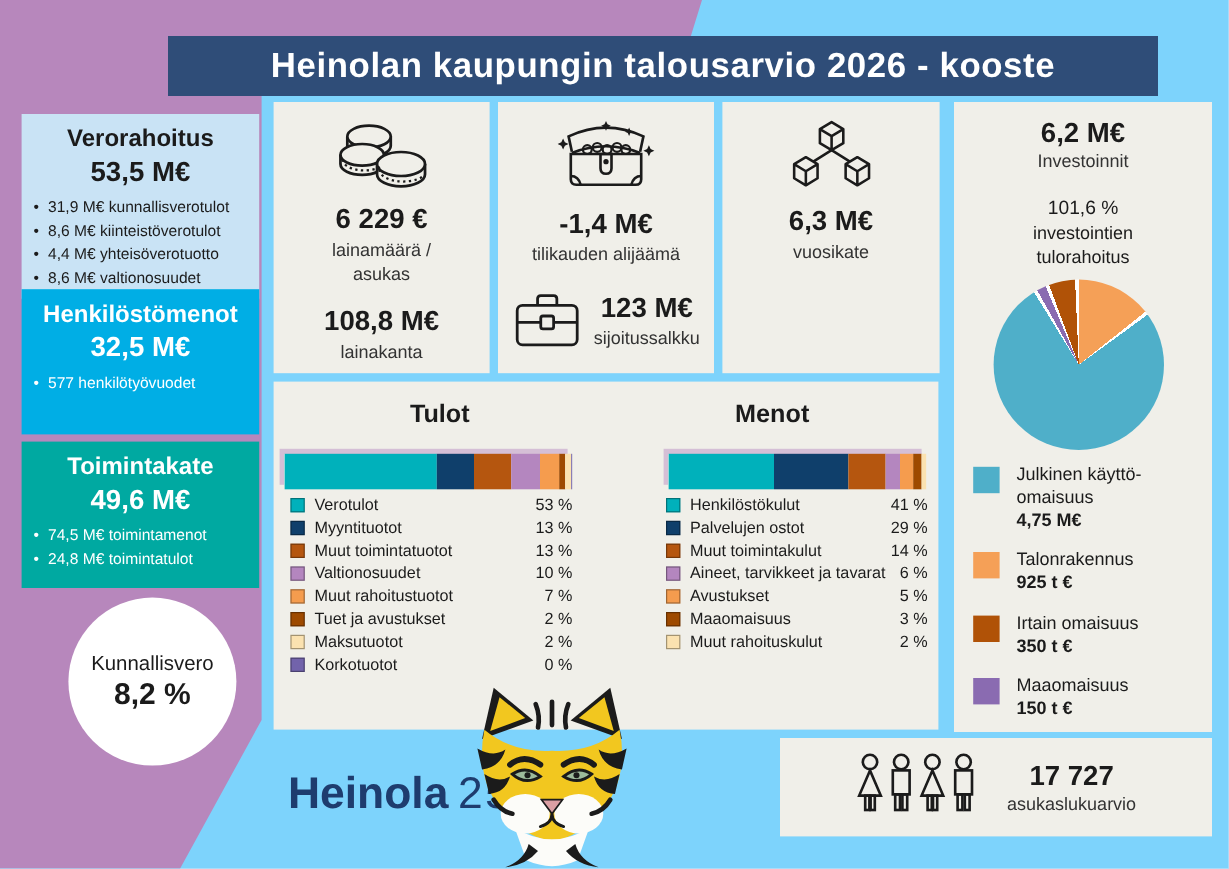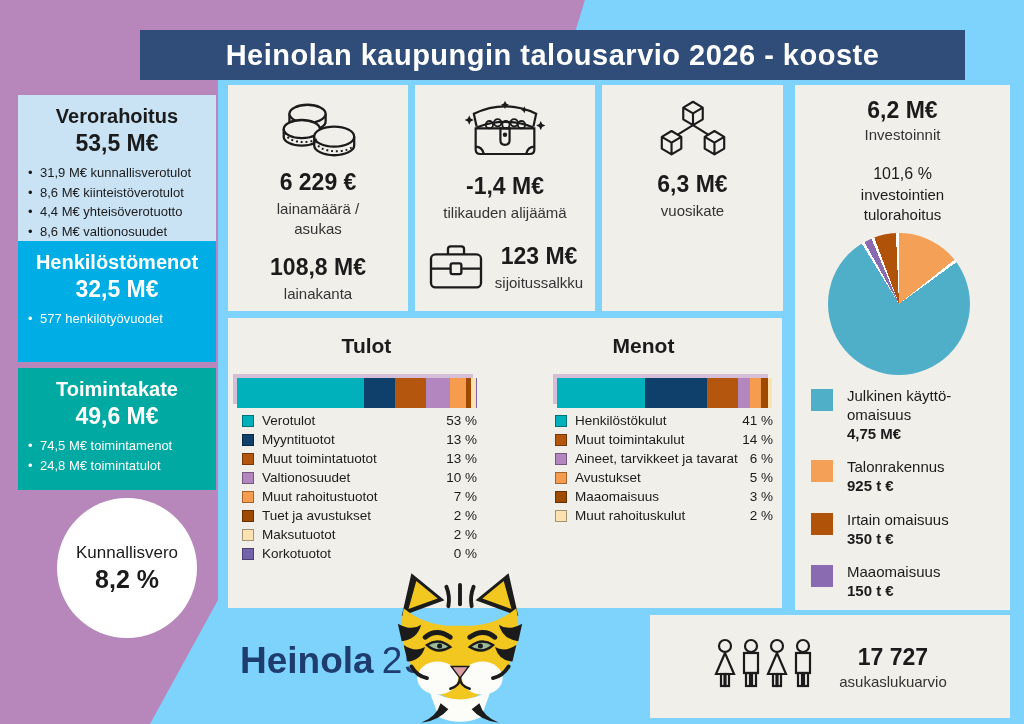--- a/index.html
+++ b/index.html
@@ -31,21 +31,21 @@
   .tax-circle .tc-label { font-size:17px; }
   .tax-circle .tc-value { font-size:25px; font-weight:bold; margin-top:2px; }
 
   
   .panel { position:absolute; background:#F0EFE9; }
   .p1 { left:228px; top:85px; width:180px; height:226px; }
   .p2 { left:415px; top:85px; width:180px; height:226px; }
   .p3 { left:602px; top:85px; width:181px; height:226px; }
   .p-right { left:795px; top:85px; width:215px; height:525px; }
   .p-bottom { left:228px; top:318px; width:554px; height:290px; }
-  .p-pop { left:650px; top:615px; width:360px; height:103px; }
+  .p-pop { left:650px; top:615px; width:360px; height:82px; }
 
   .stat { text-align:center; color:#1b1b1b; }
   .stat .icon { display:flex; justify-content:center; margin-top:14px; }
   .stat .val { font-size:23px; font-weight:bold; margin-top:8px; }
   .stat .lab { font-size:15px; color:#333; margin-top:3px; line-height:1.3; }
   .narrow-label { width:120px; margin:3px auto 0; }
   .stat2 { margin-top:16px; }
   .case-row { display:flex; align-items:center; justify-content:center; gap:10px; margin-top:18px; }
   .case-row .txt { text-align:center; }
   .case-row .val { margin-top:0; }
@@ -315,20 +315,25 @@
           <span class="lg-swatch" style="background: rgb(114, 99, 171);"></span>
           <span class="lg-label">Korkotuotot</span>
           <span class="lg-pct">0 %</span>
         </div>
       </div>
     <div class="legend m-legend">
         <div class="lg-row">
           <span class="lg-swatch" style="background: rgb(0, 177, 187);"></span>
           <span class="lg-label">Henkilöstökulut</span>
           <span class="lg-pct">41 %</span>
+        </div>
+        <div class="lg-row">
+          <span class="lg-swatch" style="background: rgb(15, 63, 107);"></span>
+          <span class="lg-label">Palvelujen ostot</span>
+          <span class="lg-pct">29 %</span>
         </div>
         <div class="lg-row">
           <span class="lg-swatch" style="background: rgb(181, 86, 15);"></span>
           <span class="lg-label">Muut toimintakulut</span>
           <span class="lg-pct">14 %</span>
         </div>
         <div class="lg-row">
           <span class="lg-swatch" style="background: rgb(180, 134, 191);"></span>
           <span class="lg-label">Aineet, tarvikkeet ja tavarat</span>
           <span class="lg-pct">6 %</span>

